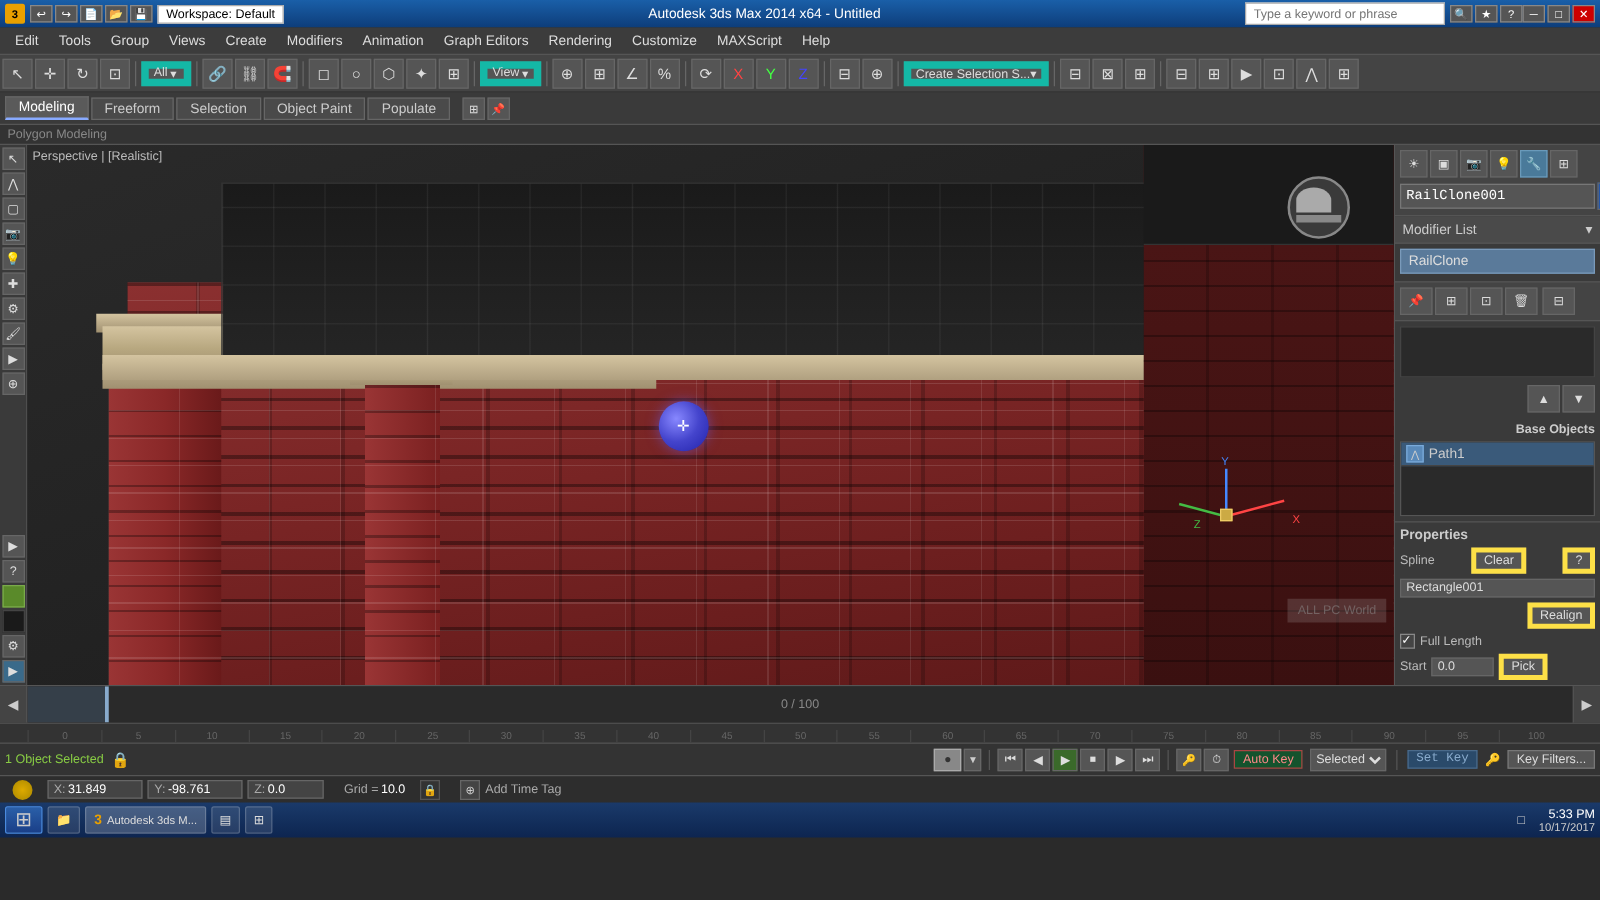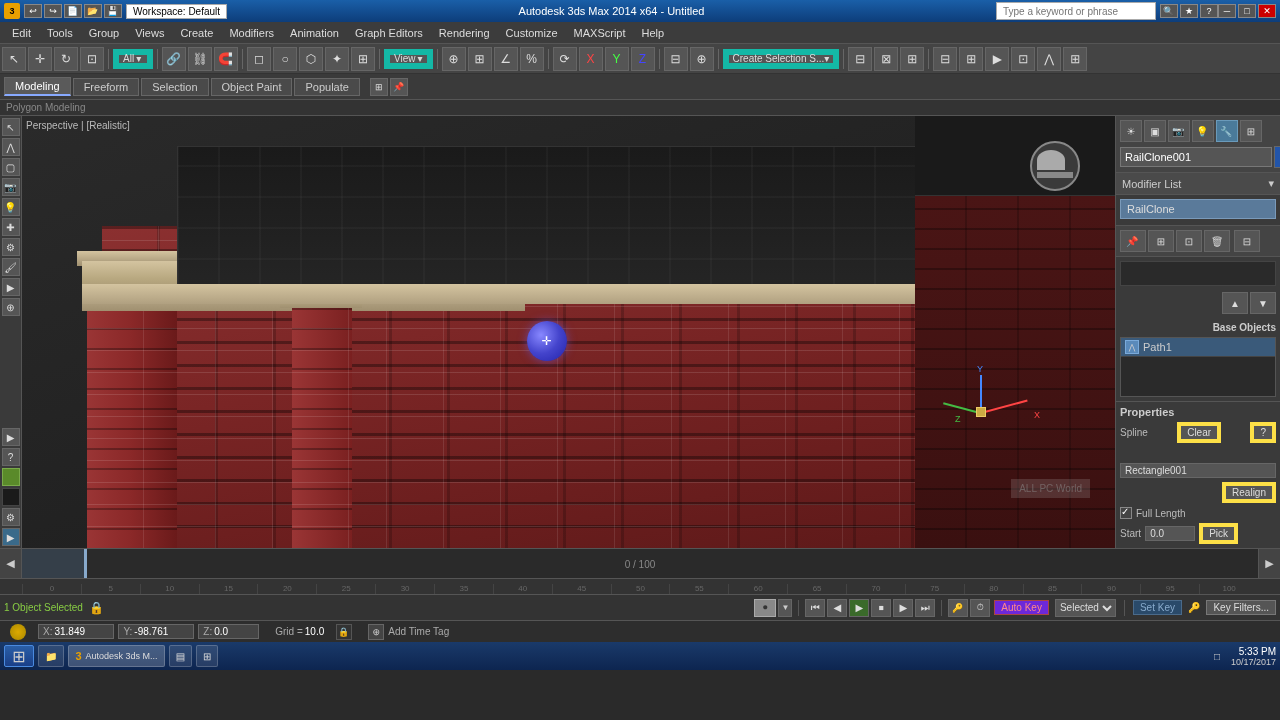--- a/index.html
+++ b/index.html
@@ -46,21 +46,21 @@
     #gizmo { position: absolute; right: 30px; top: 20px; width: 60px; height: 60px; }
     .gizmo-circle { position: absolute; width: 50px; height: 50px; top: 5px; left: 5px; border-radius: 50%; background: rgba(80,80,80,0.6); border: 2px solid #888; display: flex; align-items: center; justify-content: center; }
     .gizmo-hat { width: 28px; height: 20px; background: #aaa; border-radius: 50% 50% 0 0; margin-top: -5px; }
     .gizmo-hat-brim { width: 36px; height: 6px; background: #888; margin-top: 2px; }
 
     
     #blue-sphere { position: absolute; left: 48%; top: 52%; width: 40px; height: 40px; background: radial-gradient(circle at 35% 35%, #8888ff, #4444cc, #2222aa); border-radius: 50%; transform: translate(-50%, -50%); box-shadow: 0 0 10px rgba(100,100,255,0.5); }
     #move-cursor { position: absolute; left: 50%; top: 50%; transform: translate(-50%, -50%); color: white; font-size: 12px; }
 
     
-    #watermark { position: absolute; right: 25px; bottom: 50px; opacity: 0.6; background: rgba(200,200,200,0.3); padding: 4px 8px; font-size: 10px; color: #999; }
+    #watermark { position: absolute; right: 6px; bottom: 50px; opacity: 0.6; background: rgba(200,200,200,0.3); padding: 4px 8px; font-size: 10px; color: #999; }
 
     
     #right-panel { width: 165px; background: #3a3a3a; border-left: 1px solid #555; display: flex; flex-direction: column; }
     #rp-header { display: flex; align-items: center; gap: 2px; padding: 4px; background: #444; border-bottom: 1px solid #555; }
     .rp-icon { width: 22px; height: 22px; background: #555; border: 1px solid #666; display: flex; align-items: center; justify-content: center; font-size: 10px; cursor: pointer; color: #ddd; }
     #modifier-list-header { padding: 4px 6px; background: #4a4a4a; border-bottom: 1px solid #555; display: flex; align-items: center; justify-content: space-between; }
     #modifier-content { padding: 4px; }
     .modifier-item { background: #555; border: 1px solid #666; padding: 3px 6px; color: #ddd; font-size: 11px; margin-bottom: 2px; cursor: pointer; }
     .modifier-item.active { background: #5a7a9a; border-color: #7a9aba; }
     #rp-toolbar { display: flex; gap: 2px; padding: 4px; background: #444; border-top: 1px solid #555; border-bottom: 1px solid #555; flex-wrap: wrap; }
@@ -438,21 +438,21 @@
       <div style="display:flex;flex-direction:column;gap:2px;width:100%;">
         <div style="display:flex;gap:2px;margin-bottom:2px;">
           <div class="rp-icon">☀</div>
           <div class="rp-icon">▣</div>
           <div class="rp-icon">📷</div>
           <div class="rp-icon">💡</div>
           <div class="rp-icon" style="background:#4a7a9a;border-color:#6a9aba;">🔧</div>
           <div class="rp-icon">⊞</div>
         </div>
         <div style="display:flex;align-items:center;gap:2px;">
-          <input type="text" style="background: rgb(85, 85, 85); border: 1px solid rgb(119, 119, 119); color: rgb(255, 255, 255); font-size: 11px; padding: 2px 4px; flex: 1 1 0%; height: 20px;" value="RailClone001">
+          <input type="text" style="background: rgb(85, 85, 85); border: 1px solid rgb(119, 119, 119); color: rgb(255, 255, 255); font-size: 11px; padding: 2px 4px; flex: 1 1 0%; height: 20px; font-family: Liberation Mono, monospace;" value="RailClone001">
           <div class="rp-icon" style="background:#2255aa;min-width:22px;"></div>
         </div>
       </div>
     </div>
 
     <div id="modifier-list-header">
       <span>Modifier List</span>
       <span style="cursor:pointer;color:#ccc;">▾</span>
     </div>
 
@@ -486,21 +486,21 @@
     </div>
 
     <div id="properties">
       <div id="properties-title">Properties</div>
       <div class="prop-row">
         <span class="prop-label">Spline</span>
         <div class="prop-btn">Clear</div>
         <div class="prop-btn">?</div>
       </div>
       <div class="prop-row">
-        <span class="prop-value" style="flex:1;margin-top:16px;">Rectangle001</span>
+        <span class="prop-value" style="flex:1;">Rectangle001</span>
       </div>
       <div class="prop-row">
         <div class="prop-btn" style="margin-left:auto;">Realign</div>
       </div>
       <div id="full-length-row">
         <div class="checkbox checked"></div>
         <span class="prop-label">Full Length</span>
       </div>
       <div id="start-row">
         <span class="prop-label">Start</span>
@@ -560,26 +560,26 @@
     <div class="playback-btn">◀</div>
     <div class="playback-btn" style="background:#3a6a2a;">▶</div>
     <div class="playback-btn">⏹</div>
     <div class="playback-btn">▶</div>
     <div class="playback-btn">⏭</div>
     <div class="sep-v"></div>
     <div class="playback-btn" style="font-size:9px;">🔑</div>
     <div class="playback-btn" style="font-size:9px;">⏱</div>
   </div>
   <div id="auto-key-section" style="margin-left:auto;">
-    <div class="auto-key-btn" style="background:#6d28d9;border-color:#aa4444;color:#ff8888;">Auto Key</div>
+    <div class="auto-key-btn" style="background:#14532d;border-color:#aa4444;color:#ff8888;">Auto Key</div>
     <select style="background:#555;border:1px solid #666;color:#ddd;font-size:10px;height:18px;margin-left:2px;">
       <option>Selected</option>
     </select>
     <div class="sep-v"></div>
-    <div class="auto-key-btn" style="background:#2a4a6a;border-color:#4a6a8a;color:#88aacc;">Set Key</div>
+    <div class="auto-key-btn" style="background:#2a4a6a;border-color:#4a6a8a;color:#88aacc;font-family:Liberation Mono, monospace;">Set Key</div>
     <div style="color:#888;font-size:10px;margin:0 2px;">🔑</div>
     <div class="auto-key-btn">Key Filters...</div>
   </div>
 </div>
 
 <div id="status-bar2">
   <div style="width:16px;height:16px;background:radial-gradient(circle,#ddaa00,#aa8800);border-radius:50%;margin:0 4px;"></div>
   <div id="coord-display">
     <div class="coord-field">
       <span class="coord-label">X:</span>

